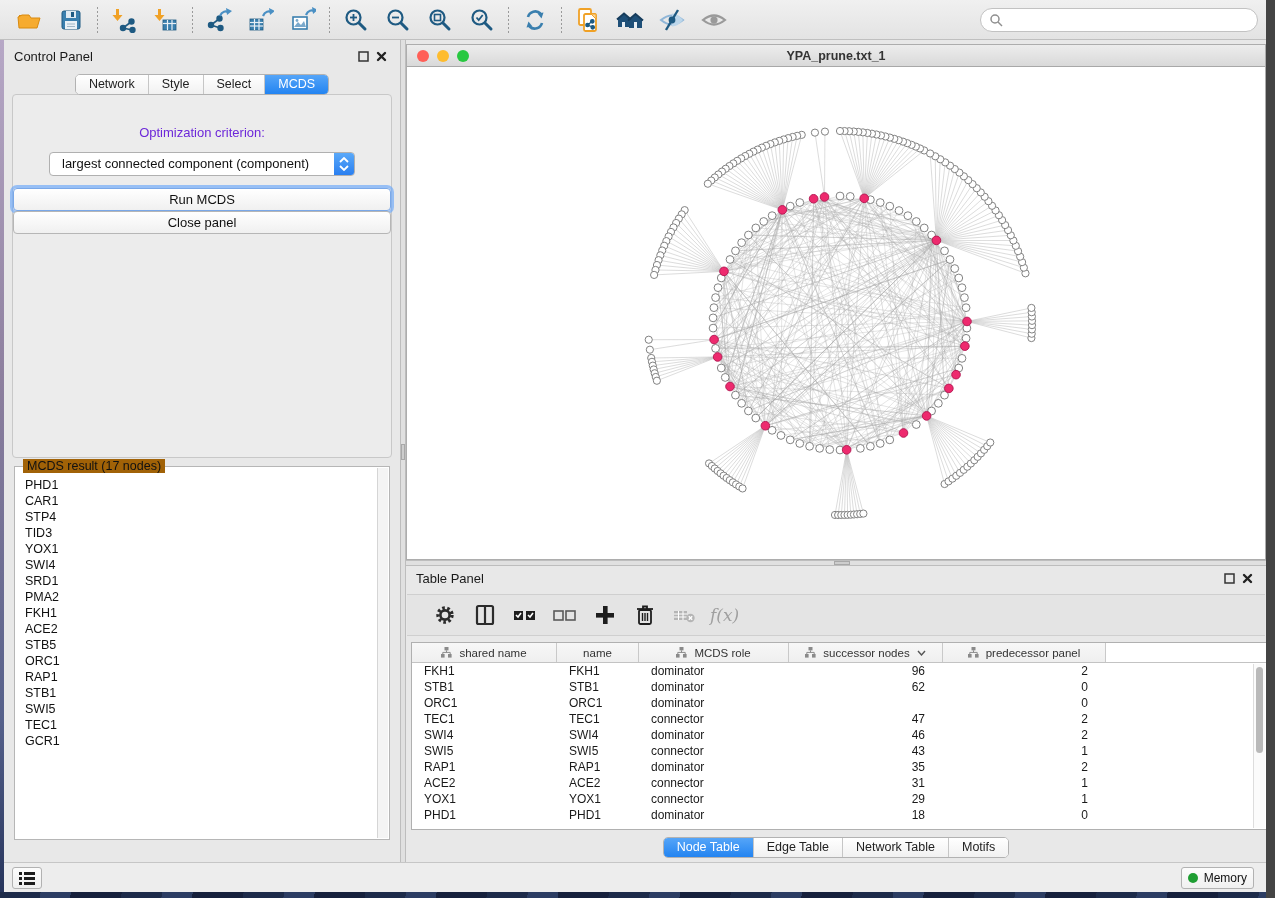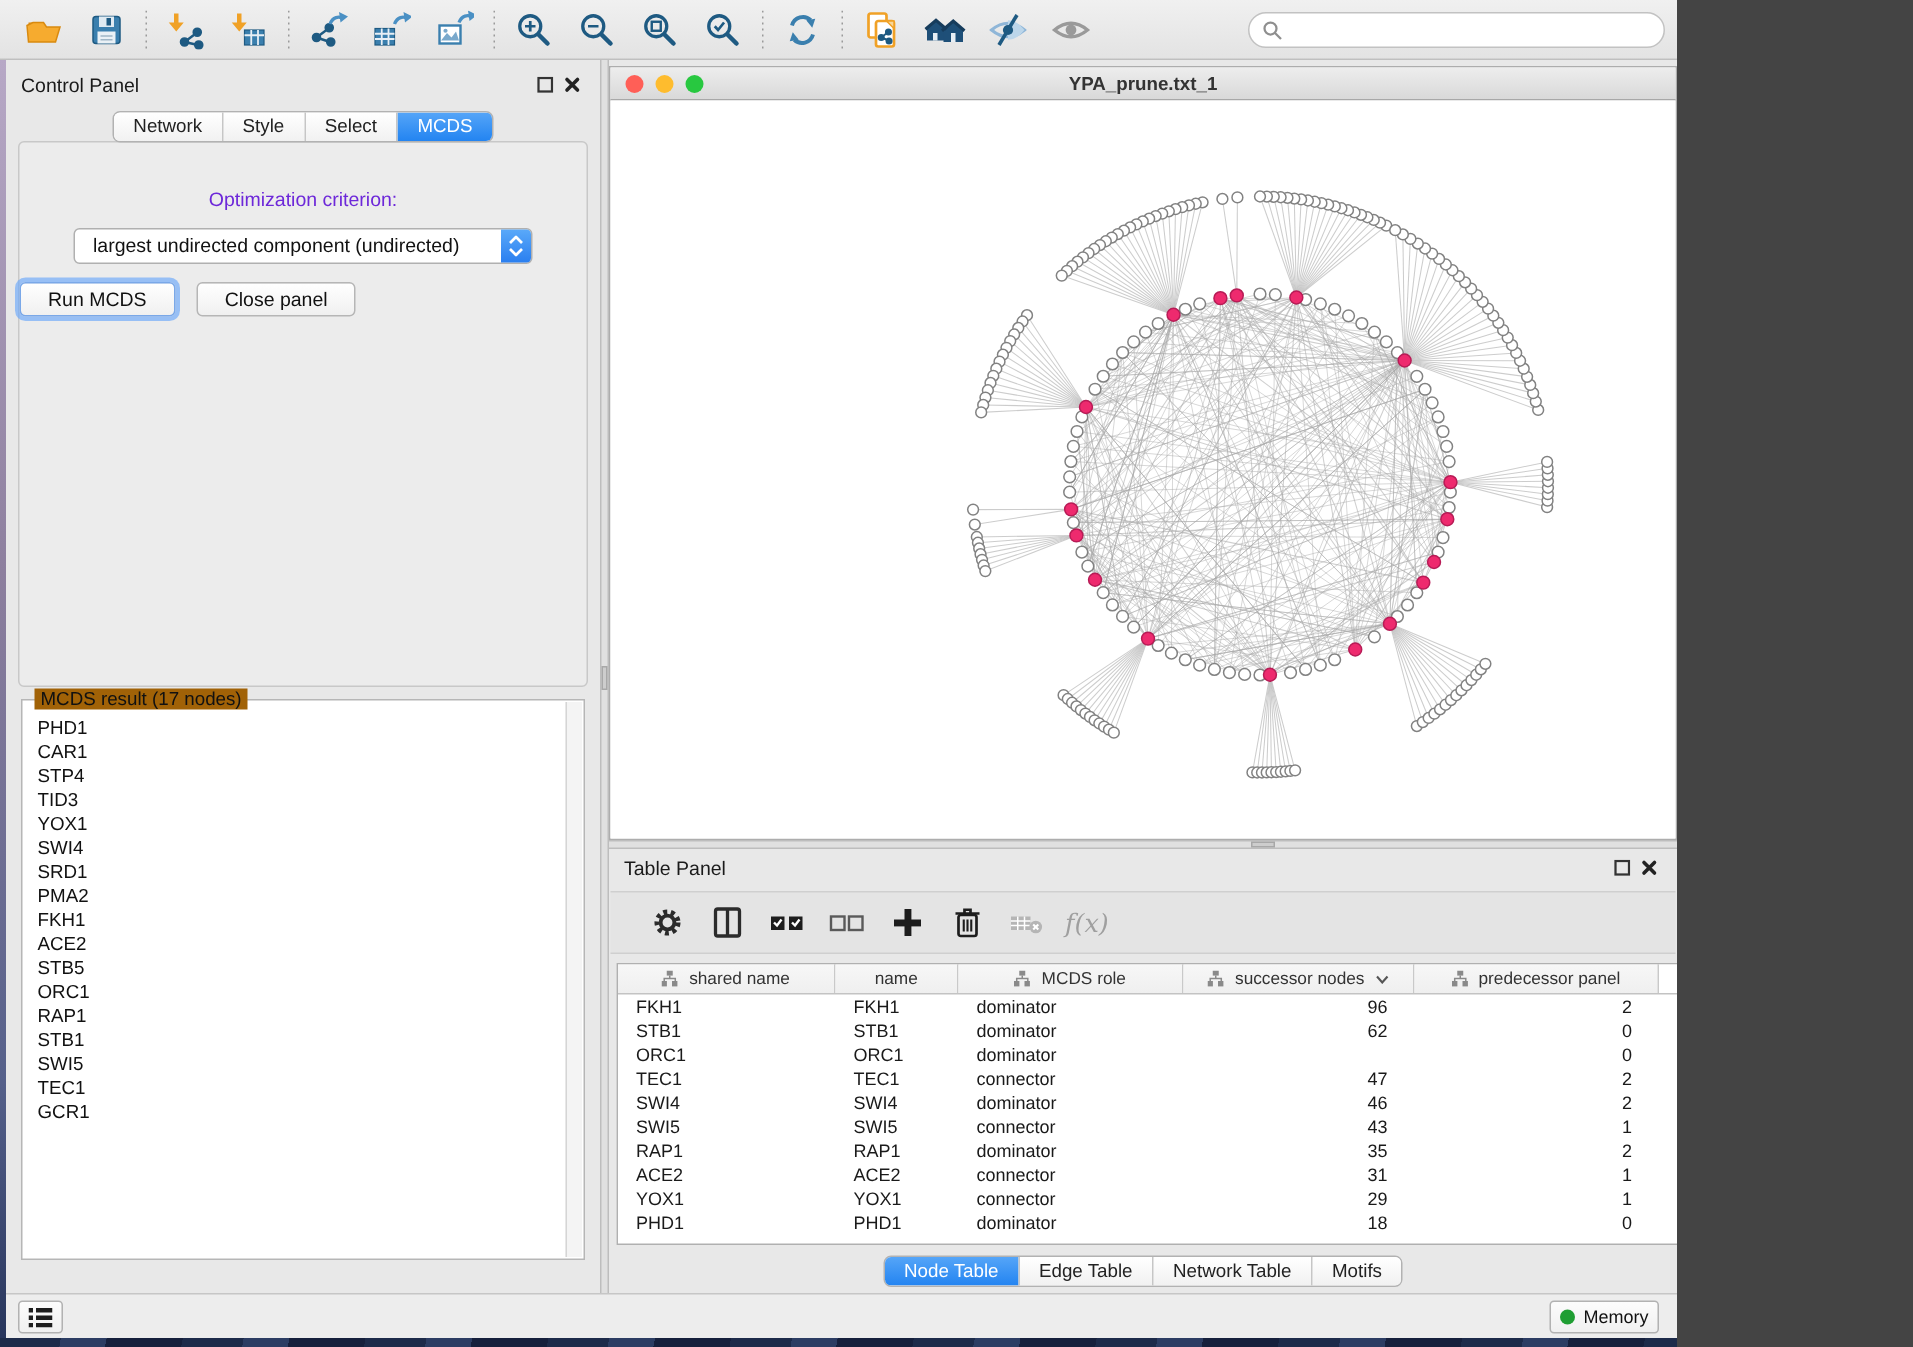--- a/index.html
+++ b/index.html
@@ -1,17 +1,17 @@
 <!DOCTYPE html>
 <html><head>
 <meta charset="utf-8">
 <style>
   html,body{margin:0;padding:0;background:#444;}
   *{box-sizing:border-box;}
-  .screen{position:relative;width:1118px;height:898px;overflow:hidden;
+  .screen{position:relative;width:1266px;height:898px;overflow:hidden;
     font-family:"Liberation Sans",sans-serif;color:#222;background:#e8e8e8;}
   
   .wp-left{position:absolute;left:0;top:40px;width:4px;bottom:6px;
     background:linear-gradient(#b7a8c6,#8d7f9e 40%,#55608a 80%,#27355c);z-index:5;}
   .wp-bottom{position:absolute;left:0;right:0;bottom:0;height:6px;z-index:5;
     background:repeating-linear-gradient(100deg,#1d2b4a 0 40px,#2c3d63 40px 70px,#16203c 70px 120px);}
   
   .toolbar{position:absolute;left:0;top:0;right:0;height:40px;
     background:linear-gradient(#f0f0f0,#e3e3e3);border-bottom:1px solid #bfbfbf;
     display:flex;align-items:center;padding:0 8px;z-index:4;}
@@ -41,21 +41,21 @@
   .tabrow{display:flex;justify-content:center;margin-top:6px;position:relative;z-index:2;}
   .cp-content{position:absolute;left:8px;right:8px;top:50px;height:364px;
     background:#ececec;border:1px solid #c8c8c8;border-radius:4px;padding-top:22px;}
   .opt-label{text-align:center;font-size:13px;color:#6d28d9;margin-top:8px;}
   .selectbox{position:relative;margin:12px 36px 0 36px;height:24px;background:#fff;
     border:1px solid #b0b0b0;border-radius:4px;font-size:13px;line-height:22px;
     padding:0 28px 0 12px;color:#111;white-space:nowrap;}
   .stepper{position:absolute;right:0px;top:0px;bottom:0px;width:20px;border-radius:0 3px 3px 0;
     background:linear-gradient(#5aa9f9,#2a7ff0);display:flex;flex-direction:column;
     align-items:center;justify-content:center;gap:2px;}
-  .btnrow{display:flex;gap:14px;margin-top:12px;}
+  .btnrow{display:flex;justify-content:center;margin-top:12px;flex-direction:column;}
   .pbtn{height:23px;padding:0 18px;font-size:13px;color:#111;border:1px solid #b6b6b6;
     border-radius:4px;background:linear-gradient(#ffffff,#f0f0f0);font-family:"Liberation Sans",sans-serif;}
   .pbtn.focused{box-shadow:0 0 0 3px rgba(106,168,250,.65);border-color:#7aa8e8;}
   .groupbox{position:absolute;left:10px;right:10px;top:422px;bottom:22px;
     border:1px solid #b6b6b6;background:#fff;}
   .groupbox .legend{position:absolute;top:-8px;left:8px;background:#a16207;padding:0 4px;
     font-size:12.5px;color:#111;}
   .mcds-list{position:absolute;left:1px;top:6px;bottom:1px;right:12px;overflow:hidden;
     font-size:12.5px;color:#111;padding:4px 0 0 9px;}
   .mcds-list div{height:16px;line-height:16px;}
@@ -307,21 +307,21 @@
           <div class="seg" id="cp-tabs">
             <button class="tab">Network</button>
             <button class="tab">Style</button>
             <button class="tab">Select</button>
             <button class="tab active">MCDS</button>
           </div>
         </div>
       <div class="cp-content">
         <div class="opt-label">Optimization criterion:</div>
         <div class="selectbox">
-          <span>largest undirected component (undirected)</span>
+          <span>largest connected component (component)</span>
           <span class="stepper">
             <svg width="10" height="6" viewBox="0 0 10 6">
                 <path d="M1 5l4-4 4 4" fill="none" stroke="#fff" stroke-width="1.8"></path>
               </svg>
             <svg width="10" height="6" viewBox="0 0 10 6">
                 <path d="M1 1l4 4 4-4" fill="none" stroke="#fff" stroke-width="1.8"></path>
               </svg>
           </span>
         </div>
         <div class="btnrow">

